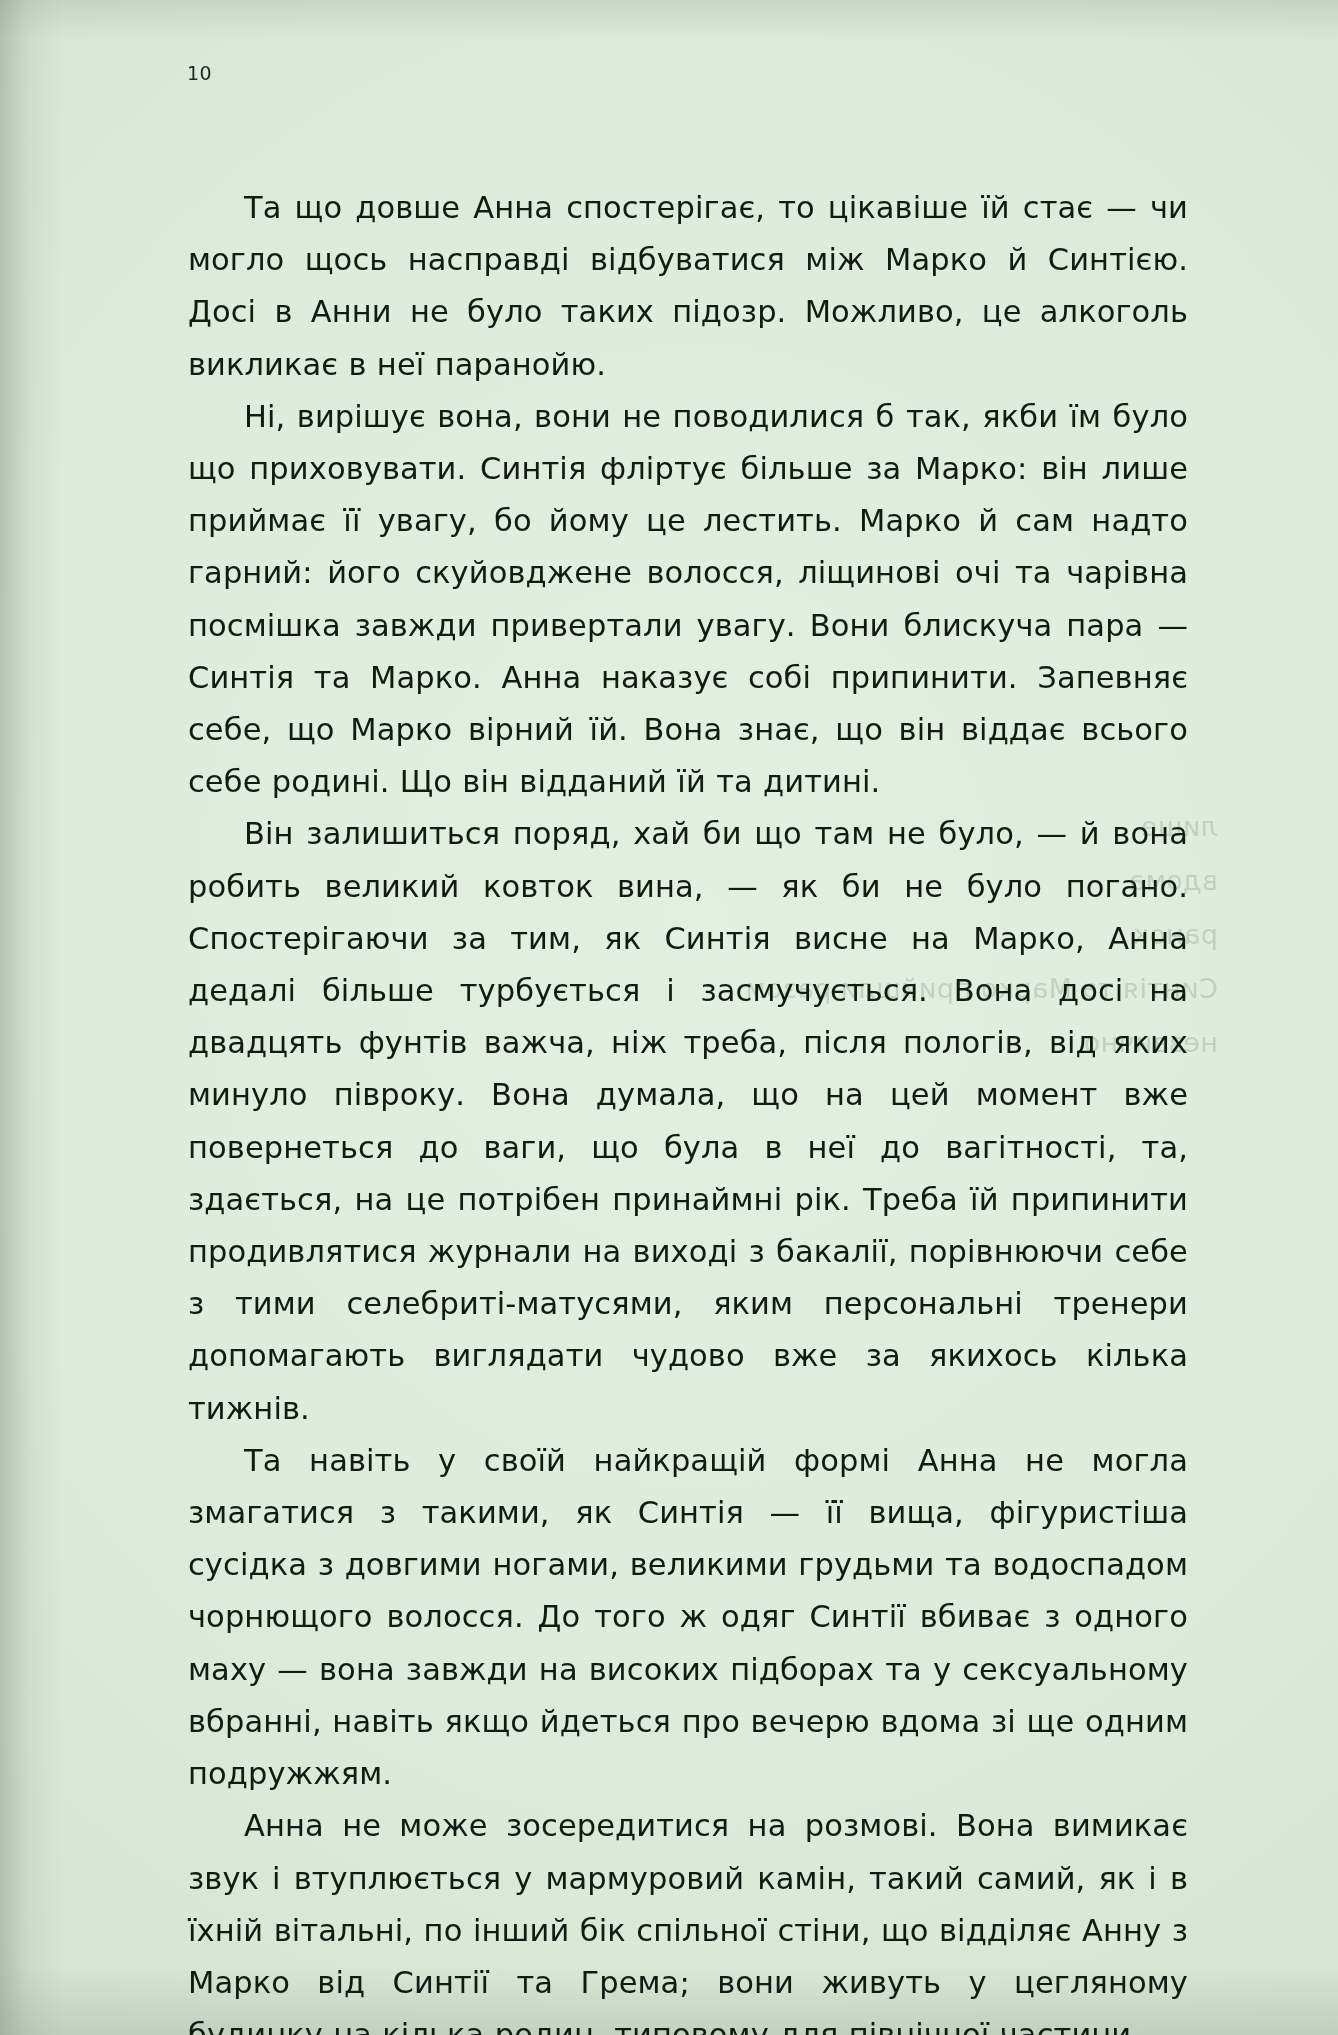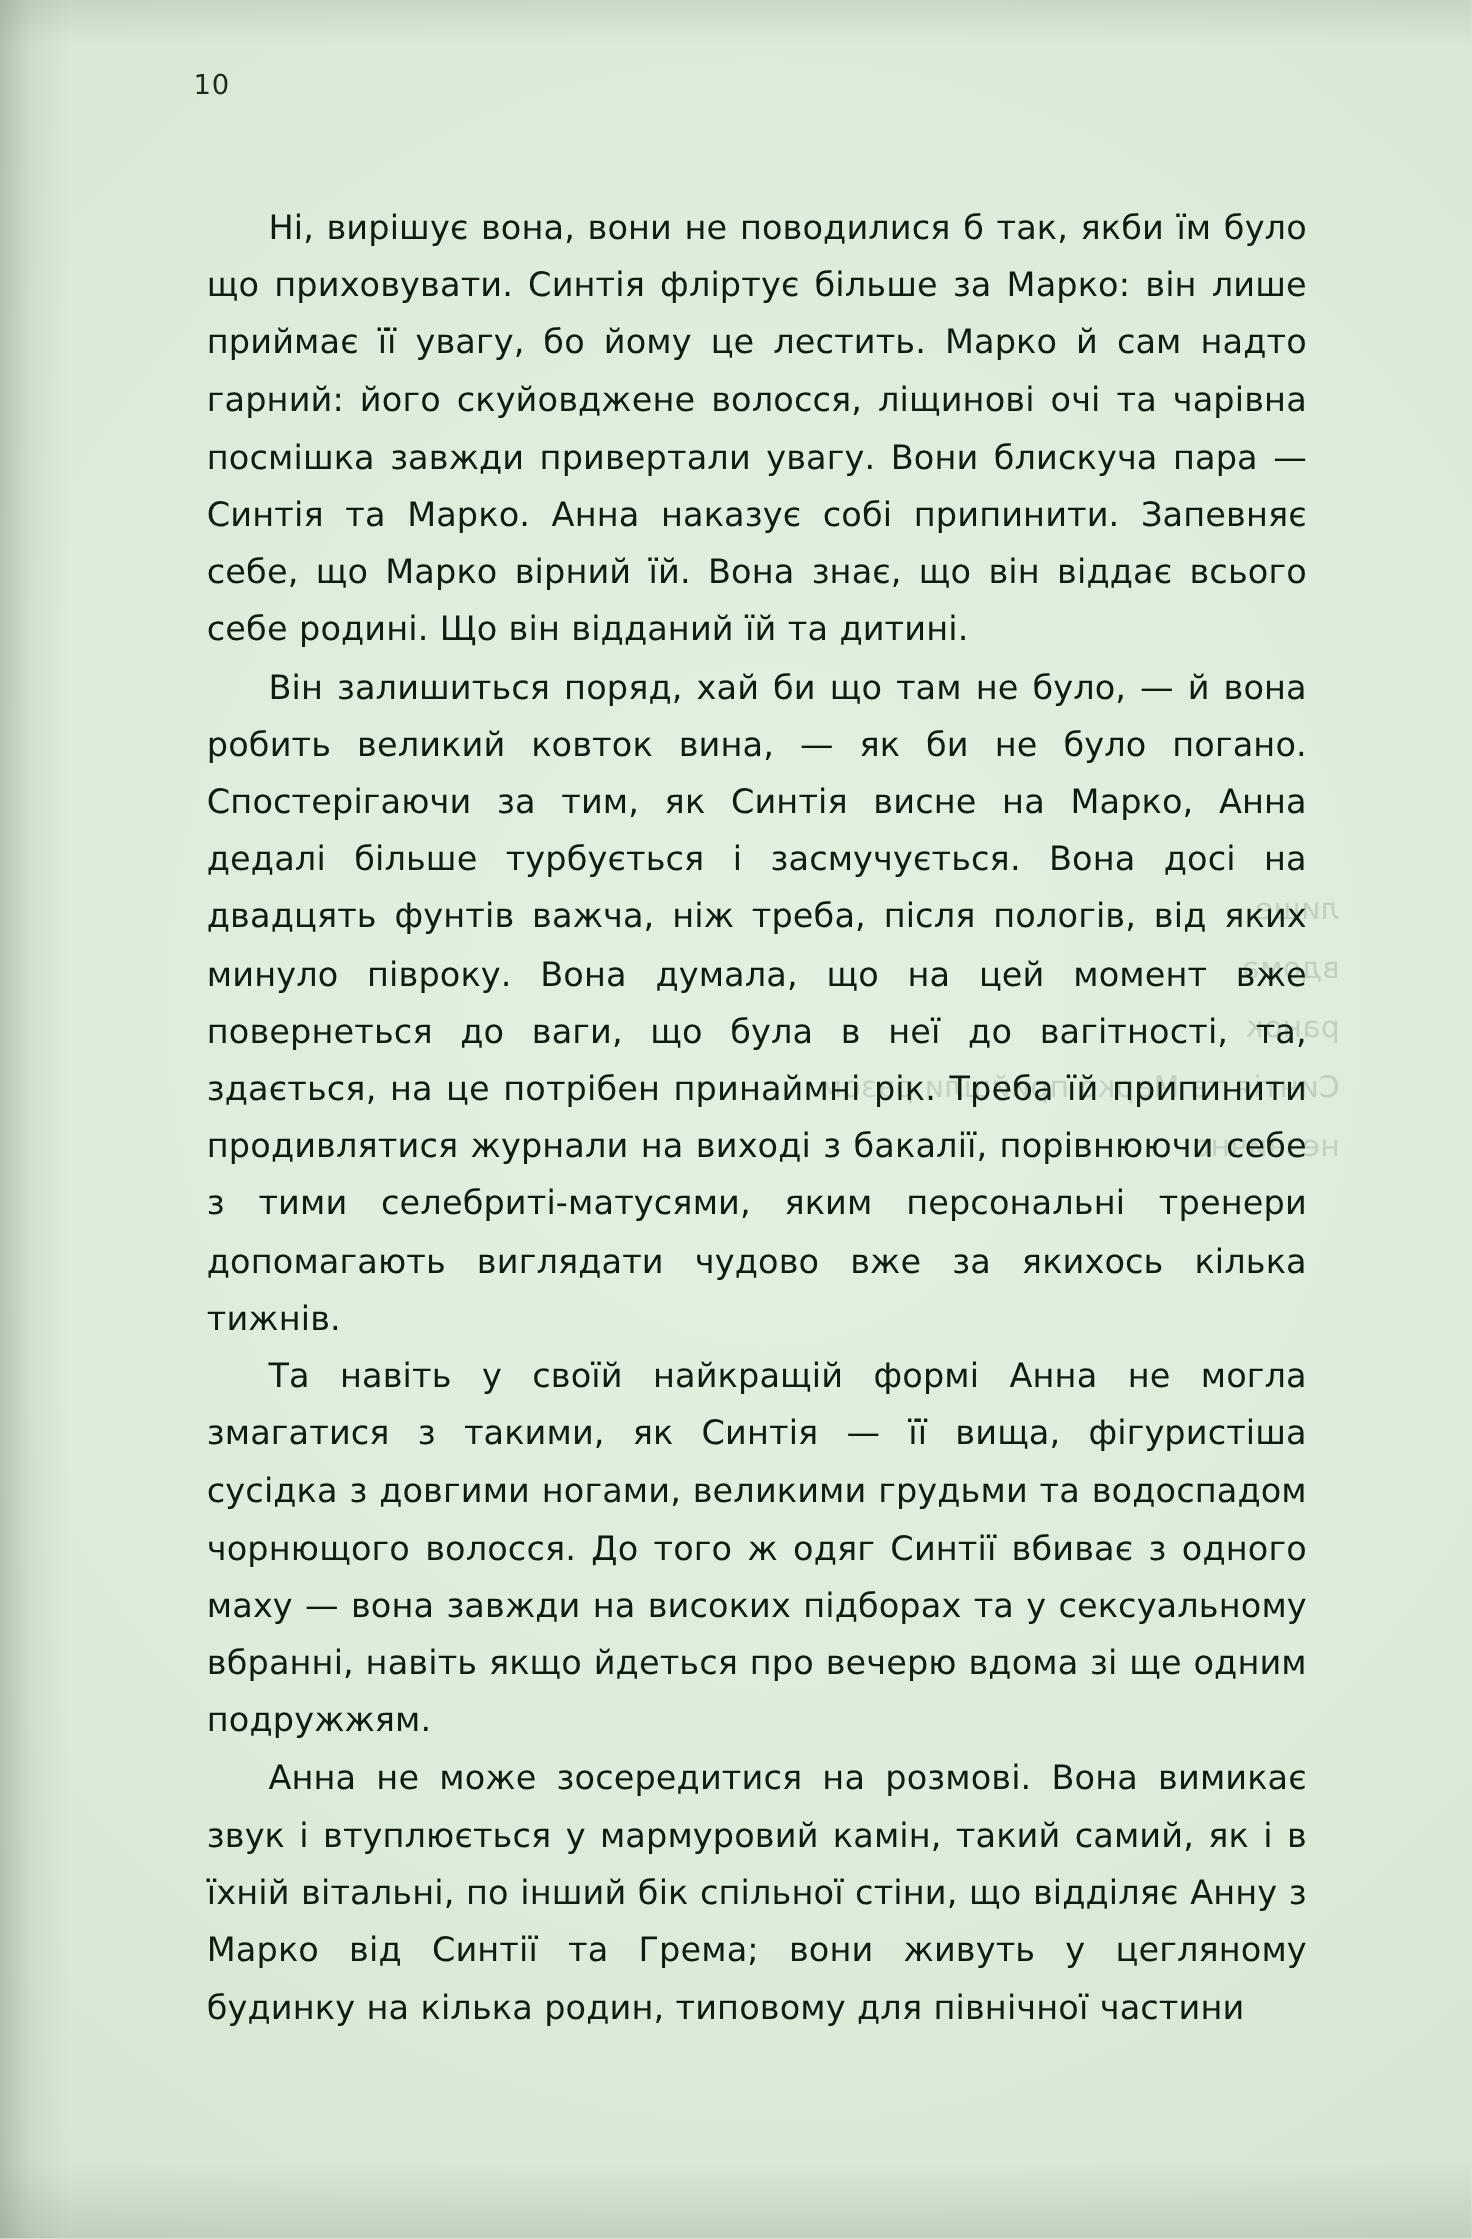--- a/index.html
+++ b/index.html
@@ -62,23 +62,23 @@
     font-size: 27px;
     line-height: 54px;
     transform: scaleX(-1);
     letter-spacing: 0.3px;
     pointer-events: none;
     user-select: none;
   }
 
   .folio {
     position: absolute;
-    left: 176px;
+    left: 187px;
     top: 62px;
-    font-size: 25px;
+    font-size: 19px;
     color: #1d2a20;
     letter-spacing: 0.5px;
   }
 
   .text-block {
     position: absolute;
     left: 188px;
     top: 182px;
     width: 1000px;
     font-size: 30.5px;
@@ -107,19 +107,20 @@
     <div>лише</div>
     <div>вдома</div>
     <div>ранок</div>
     <div>Синтія та Марко прийшли разом</div>
     <div>незвично</div>
   </div>
 
   <div class="folio">10</div>
 
   <div class="text-block">
+    <p>Та що довше Анна спостерігає, то цікавіше їй стає — чи могло щось насправді відбуватися між Марко й Синтією. Досі в Анни не було таких підозр. Можливо, це алкоголь викликає в неї паранойю.</p>
     <p>Ні, вирішує вона, вони не поводилися б так, якби їм було що приховувати. Синтія фліртує більше за Марко: він лише приймає її увагу, бо йому це лестить. Марко й сам надто гарний: його скуйовджене волосся, ліщинові очі та чарівна посмішка завжди привертали увагу. Вони блискуча пара — Синтія та Марко. Анна наказує собі припинити. Запевняє себе, що Марко вірний їй. Вона знає, що він віддає всього себе родині. Що він відданий їй та дитині.</p>
     <p>Він залишиться поряд, хай би що там не було, — й вона робить великий ковток вина, — як би не було погано. Спостерігаючи за тим, як Синтія висне на Марко, Анна дедалі більше турбується і засмучується. Вона досі на двадцять фунтів важча, ніж треба, після пологів, від яких минуло півроку. Вона думала, що на цей момент вже повернеться до ваги, що була в неї до вагітності, та, здається, на це потрібен принаймні рік. Треба їй припинити продивлятися журнали на виході з бакалії, порівнюючи себе з тими селебриті-матусями, яким персональні тренери допомагають виглядати чудово вже за якихось кілька тижнів.</p>
     <p>Та навіть у своїй найкращій формі Анна не могла змагатися з такими, як Синтія — її вища, фігуристіша сусідка з довгими ногами, великими грудьми та водоспадом чорнющого волосся. До того ж одяг Синтії вбиває з одного маху — вона завжди на високих підборах та у сексуальному вбранні, навіть якщо йдеться про вечерю вдома зі ще одним подружжям.</p>
     <p>Анна не може зосередитися на розмові. Вона вимикає звук і втуплюється у мармуровий камін, такий самий, як і в їхній вітальні, по інший бік спільної стіни, що відділяє Анну з Марко від Синтії та Грема; вони живуть у цегляному будинку на кілька родин, типовому для північної частини</p>
   </div>
 
 </div>
 
 </body></html>

